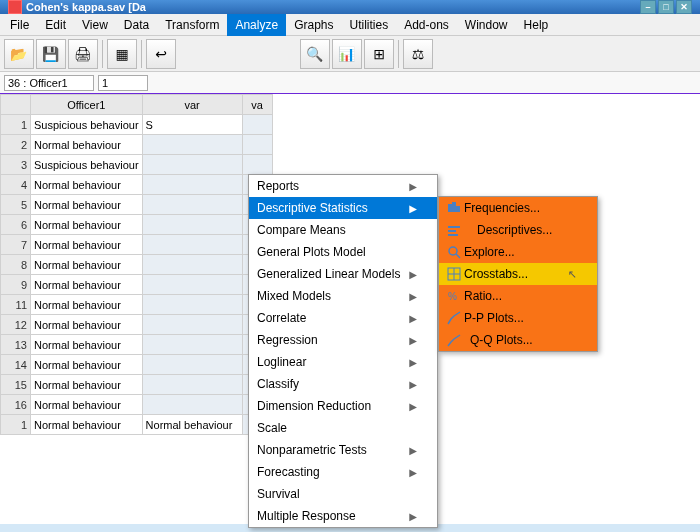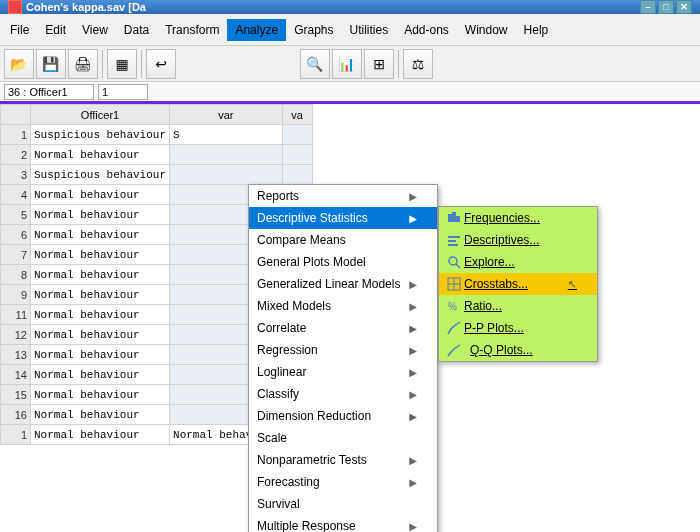--- a/index.html
+++ b/index.html
@@ -19,34 +19,34 @@
     }
     #title-bar .title-left { display: flex; align-items: center; gap: 4px; }
     #title-bar .title-icon { width: 14px; height: 14px; background: #e44; border: 1px solid #f66; display: inline-block; }
     #title-bar .win-controls { display: flex; gap: 2px; }
     #title-bar .win-btn { width: 16px; height: 14px; background: #6ab; border: 1px solid #48a; display: flex; align-items: center; justify-content: center; font-size: 9px; color: white; cursor: pointer; }
 
     
     #menu-bar {
       background: #f0f0f0;
       border-bottom: 1px solid #ccc;
-      height: 32px;
+      height: 22px;
       display: flex;
       align-items: center;
       padding: 0 2px;
     }
     .menu-item {
       padding: 2px 8px;
       cursor: pointer;
       font-size: 12px;
       height: 22px;
       display: flex;
       align-items: center;
     }
-    .menu-item.active { background: #0078d7; color: #000000; }
+    .menu-item.active { background: #0078d7; color: #ffffff; }
 
     
     #toolbar {
       background: #f0f0f0;
       border-bottom: 1px solid #ccc;
       height: 36px;
       display: flex;
       align-items: center;
       padding: 2px 4px;
       gap: 2px;
@@ -56,21 +56,21 @@
       border: 1px solid #bbb;
       background: linear-gradient(to bottom, #fff, #e8e8e8);
       display: flex; align-items: center; justify-content: center;
       cursor: pointer; font-size: 14px;
     }
     .toolbar-sep { width: 1px; height: 28px; background: #bbb; margin: 0 2px; }
 
     
     #cell-bar {
       background: #f8f8f8;
-      border-bottom: 3px solid #6d28d9;
+      border-bottom: 1px solid #6d28d9;
       height: 22px;
       display: flex;
       align-items: center;
       padding: 0 4px;
       gap: 4px;
       font-size: 11px;
     }
     #cell-ref { width: 80px; border: 1px solid #aaa; padding: 1px 3px; font-size: 11px; }
     #cell-val { border: 1px solid #aaa; padding: 1px 3px; font-size: 11px; width: 60px; }
 
@@ -105,44 +105,42 @@
       min-width: 30px;
     }
     table.data-table td.row-num {
       background: #e8e8e8;
       text-align: right;
       width: 30px;
       color: #333;
     }
     table.data-table td.cell-data {
       min-width: 100px;
-      font-family: Liberation Mono, monospace;
     }
 
     
     #analyze-menu {
       position: absolute;
       left: 198px;
       top: 0px;
       background: white;
       border: 1px solid #999;
       box-shadow: 2px 2px 5px rgba(0,0,0,0.3);
       min-width: 190px;
       z-index: 100;
     }
     #descriptive-submenu {
       position: absolute;
       left: 188px;
       top: 26px;
-      background: #bef264;
+      background: #f97316;
       border: 1px solid #999;
       box-shadow: 2px 2px 5px rgba(0,0,0,0.3);
       min-width: 160px;
       z-index: 101;
-      text-decoration: underline;
     }
     .menu-dropdown-item {
       padding: 3px 20px 3px 8px;
       cursor: pointer;
       display: flex;
       align-items: center;
       justify-content: space-between;
       font-size: 12px;
       height: 22px;
       position: relative;
@@ -394,21 +392,21 @@
           <svg width="14" height="14">
               <rect x="1" y="3" width="4" height="8" fill="#4a7fc1"></rect>
               <rect x="5" y="1" width="4" height="10" fill="#4a7fc1"></rect>
               <rect x="9" y="5" width="4" height="6" fill="#4a7fc1"></rect>
             </svg>
         </span>
         <span>Frequencies...</span>
       </span>
     </div>
     <div class="menu-dropdown-item">
-      <span style="display:flex;align-items:center;gap:3px;">
+      <span style="display:flex;align-items:center;gap:16px;">
         <span style="width:14px;height:14px;display:inline-flex;align-items:center;justify-content:center;">
           <svg width="14" height="14">
               <rect x="1" y="3" width="12" height="2" fill="#4a7fc1"></rect>
               <rect x="1" y="7" width="8" height="2" fill="#4a7fc1"></rect>
               <rect x="1" y="11" width="10" height="2" fill="#4a7fc1"></rect>
             </svg>
         </span>
         <span>Descriptives...</span>
       </span>
     </div>

